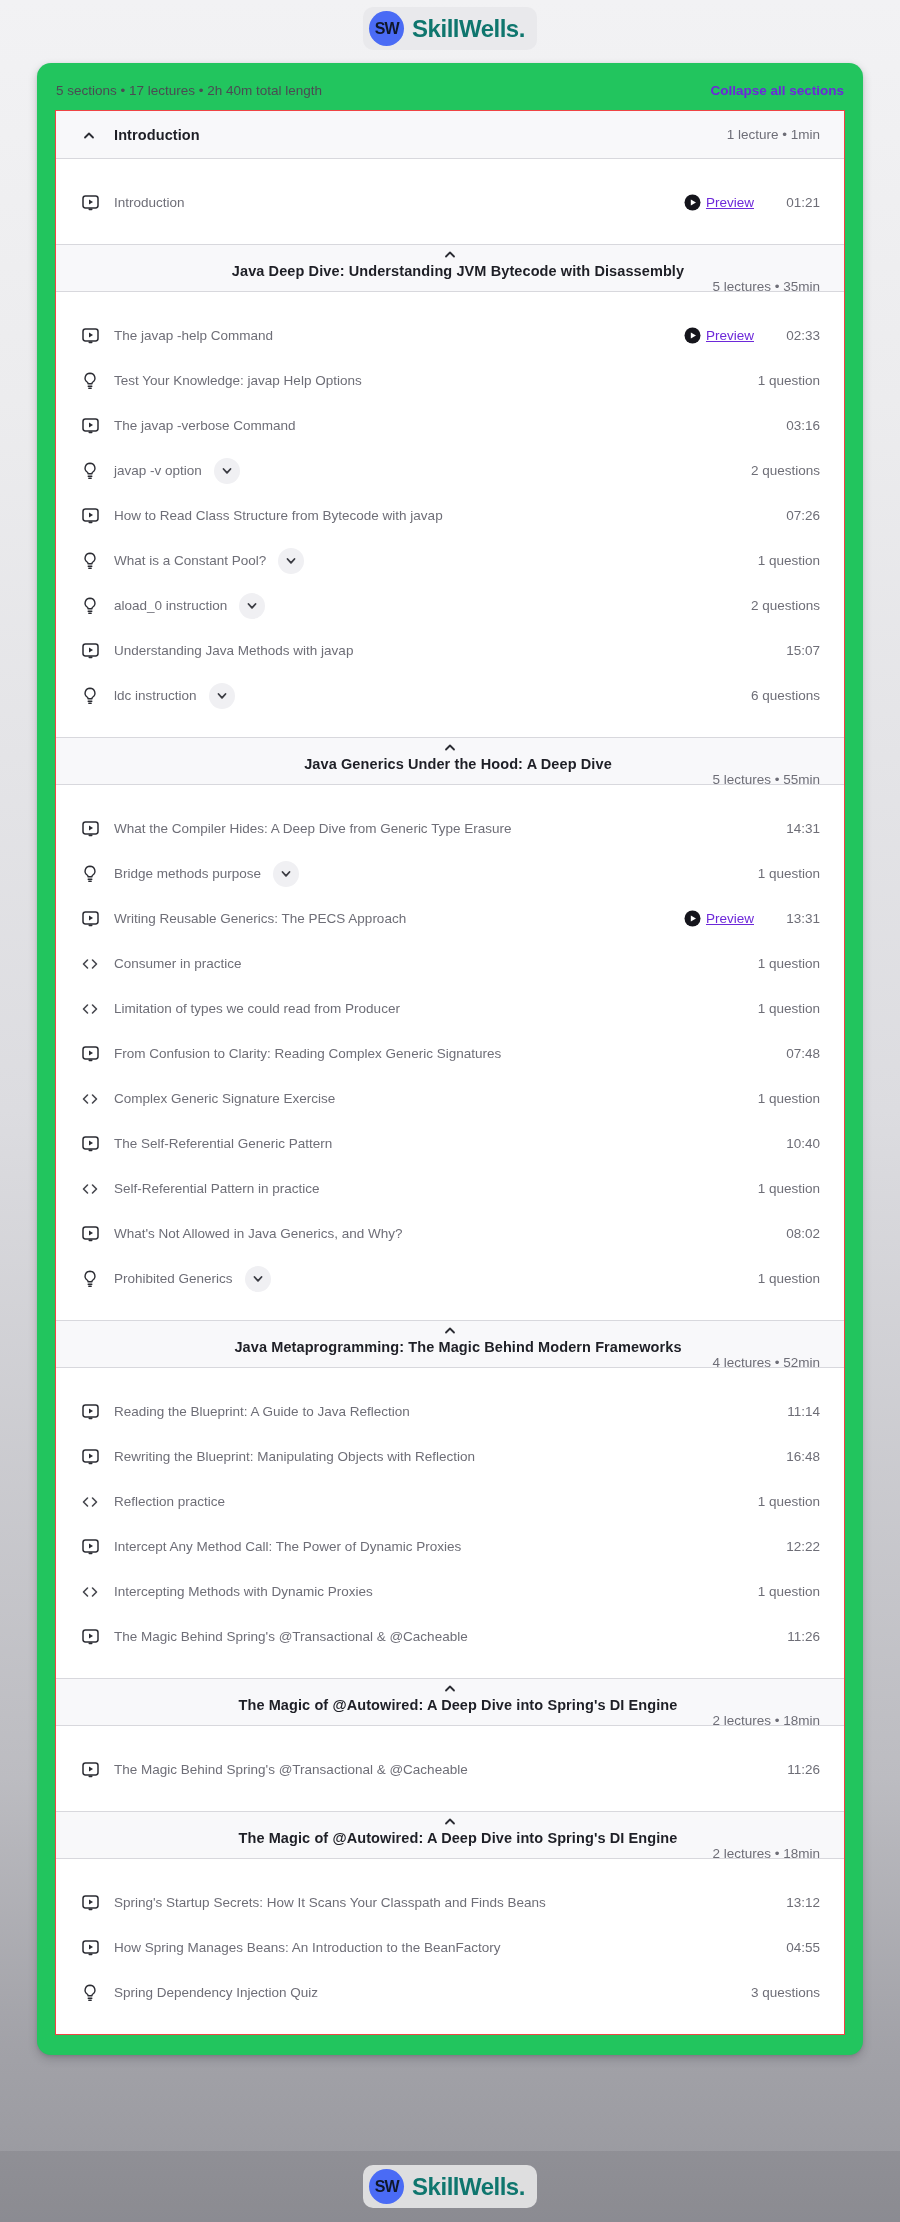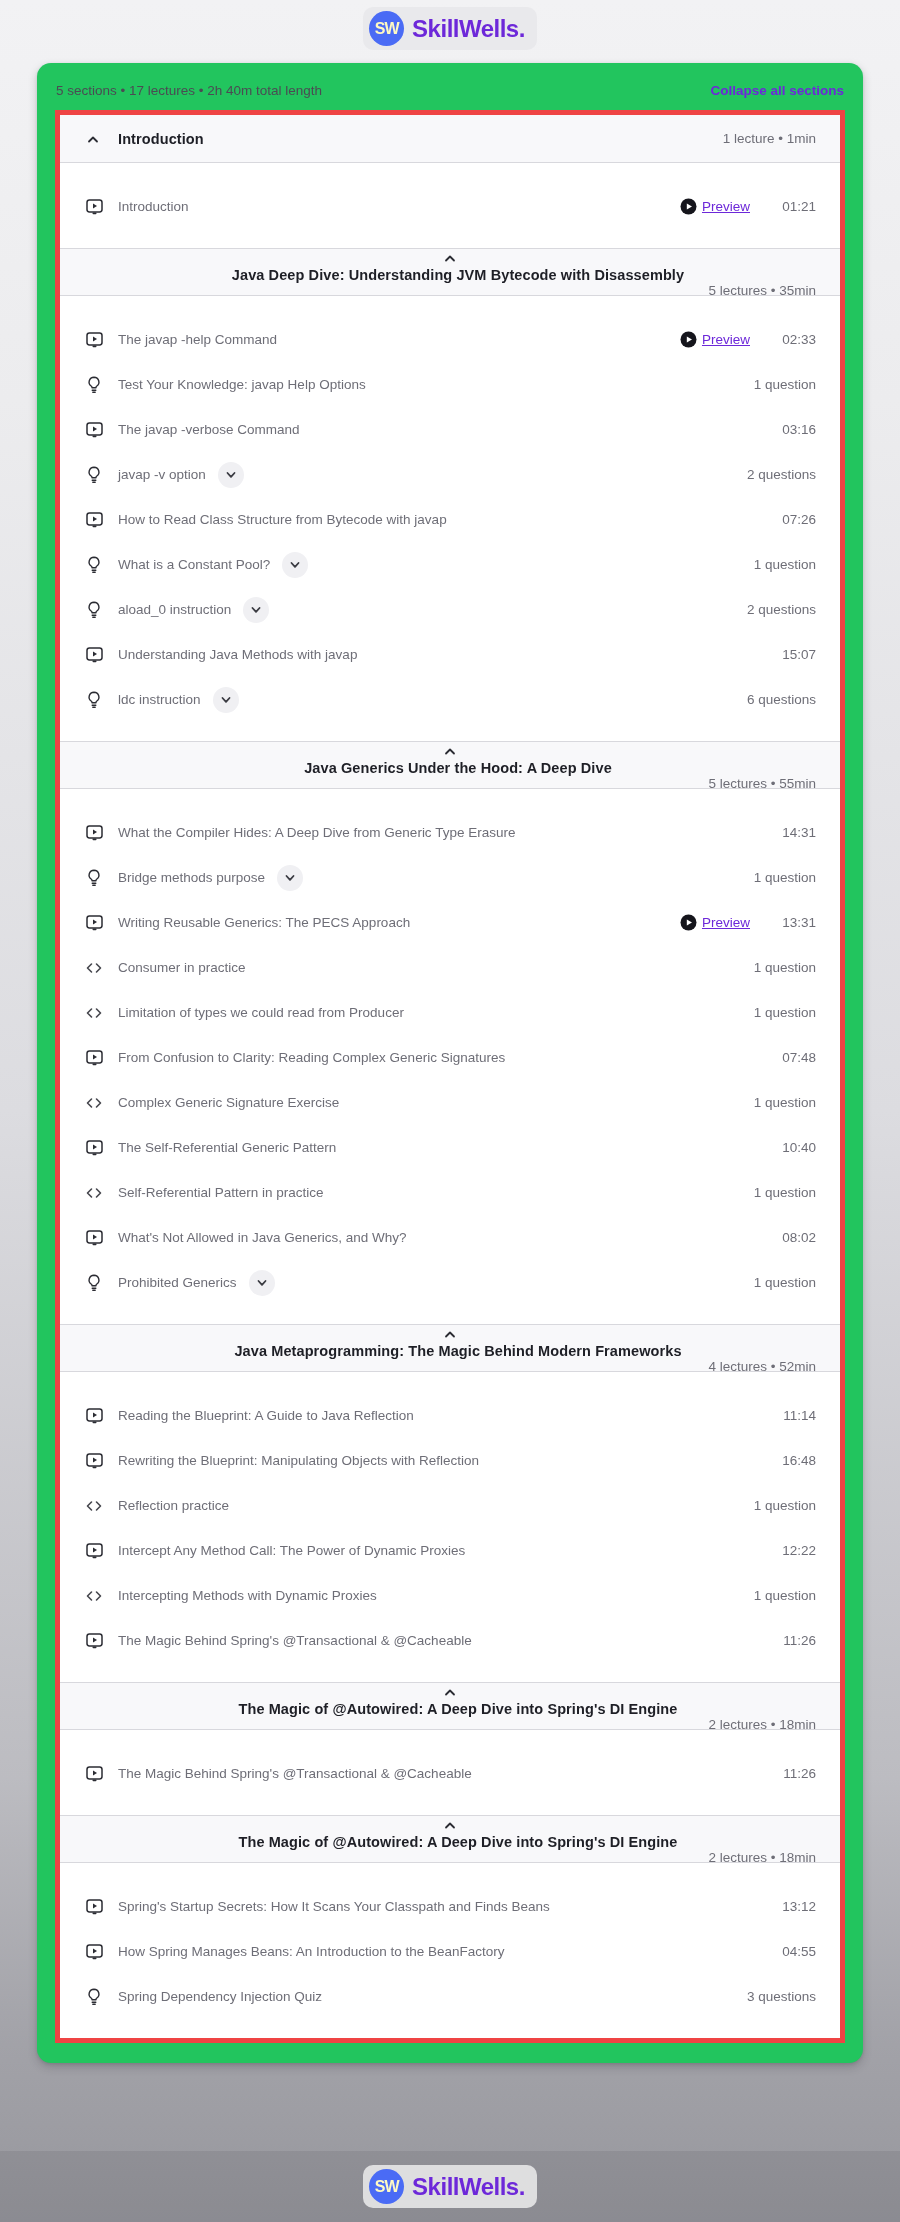--- a/index.html
+++ b/index.html
@@ -13,40 +13,40 @@
   
   .brand-badge {
     display:inline-flex; align-items:center; gap:8px;
     border-radius:10px; padding:4px 12px 4px 6px;
   }
   .brand-badge.top { background:#e9e9ec; }
   .brand-badge.bottom { background:#dededf; }
   .brand-circle {
     width:35px; height:35px; border-radius:50%;
     display:flex; align-items:center; justify-content:center;
-    color:#fef9c3; font-weight:800; font-size:16px; letter-spacing:-1px;
+    color:#0f172a; font-weight:800; font-size:16px; letter-spacing:-1px;
   }
-  .brand-text { font-size:24px; font-weight:800; color:#6d28d9; letter-spacing:-0.5px;text-align:center; }
+  .brand-text { font-size:24px; font-weight:800; color:#0f766e; letter-spacing:-0.5px;text-align:center; }
   .top-bar { display:flex; justify-content:center; padding-top:7px; }
   .footer {
     position:absolute; bottom:0; left:0; right:0; height:71px;
     display:flex; align-items:center; justify-content:center;
     background: rgba(40,40,48,0.10);
   }
   
   .card {
     width:826px; margin:13px auto 0; background:#22c55e;
     border-radius:14px; padding:16px 18px 20px;
     box-shadow: 0 4px 10px rgba(30,30,40,0.22), 0 1px 3px rgba(30,30,40,0.12);
   }
   .card-top { display:flex; align-items:center; justify-content:space-between; padding:4px 1px 12px; }
   .summary { font-size:13.5px; color:#4b4b53; }
   .collapse-link { font-size:13.5px; font-weight:bold; color:#6d28d9; cursor:pointer; text-decoration:none; }
   
-  .accordion { border:5px solid #ef4444; }
+  .accordion { border:1px solid #ef4444; }
   .section-header {
     display:flex; align-items:center; height:48px; padding:0 24px;
     background:#f8f8fa; border-bottom:1px solid #d8d8dd; cursor:pointer;
   }
   .section:not(:first-child) .section-header { border-top:1px solid #d8d8dd;flex-direction:column; }
   .sh-chevron { display:flex; width:18px; }
   .sh-title { margin-left:16px; font-size:14.5px; font-weight:bold; color:#1e1f26; letter-spacing:0.1px; }
   .sh-meta { margin-left:auto; font-size:13.5px; color:#6e6e77; white-space:nowrap; padding-left:16px; }
   .rows { padding:21px 0 19px; background:#fff; }
   .row { display:flex; align-items:center; height:45px; padding:0 24px; }

